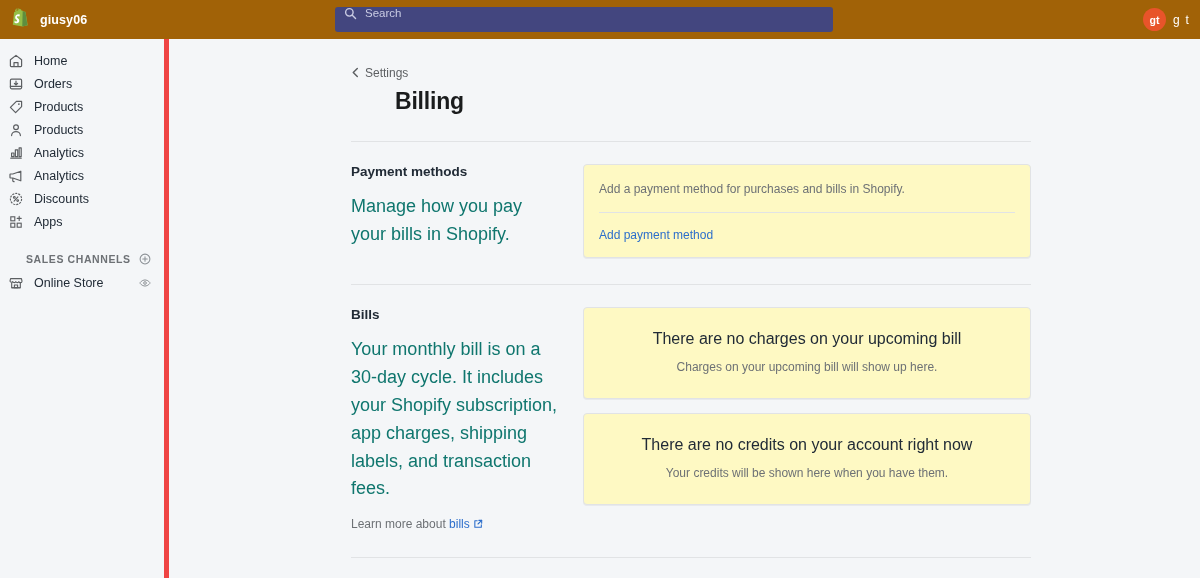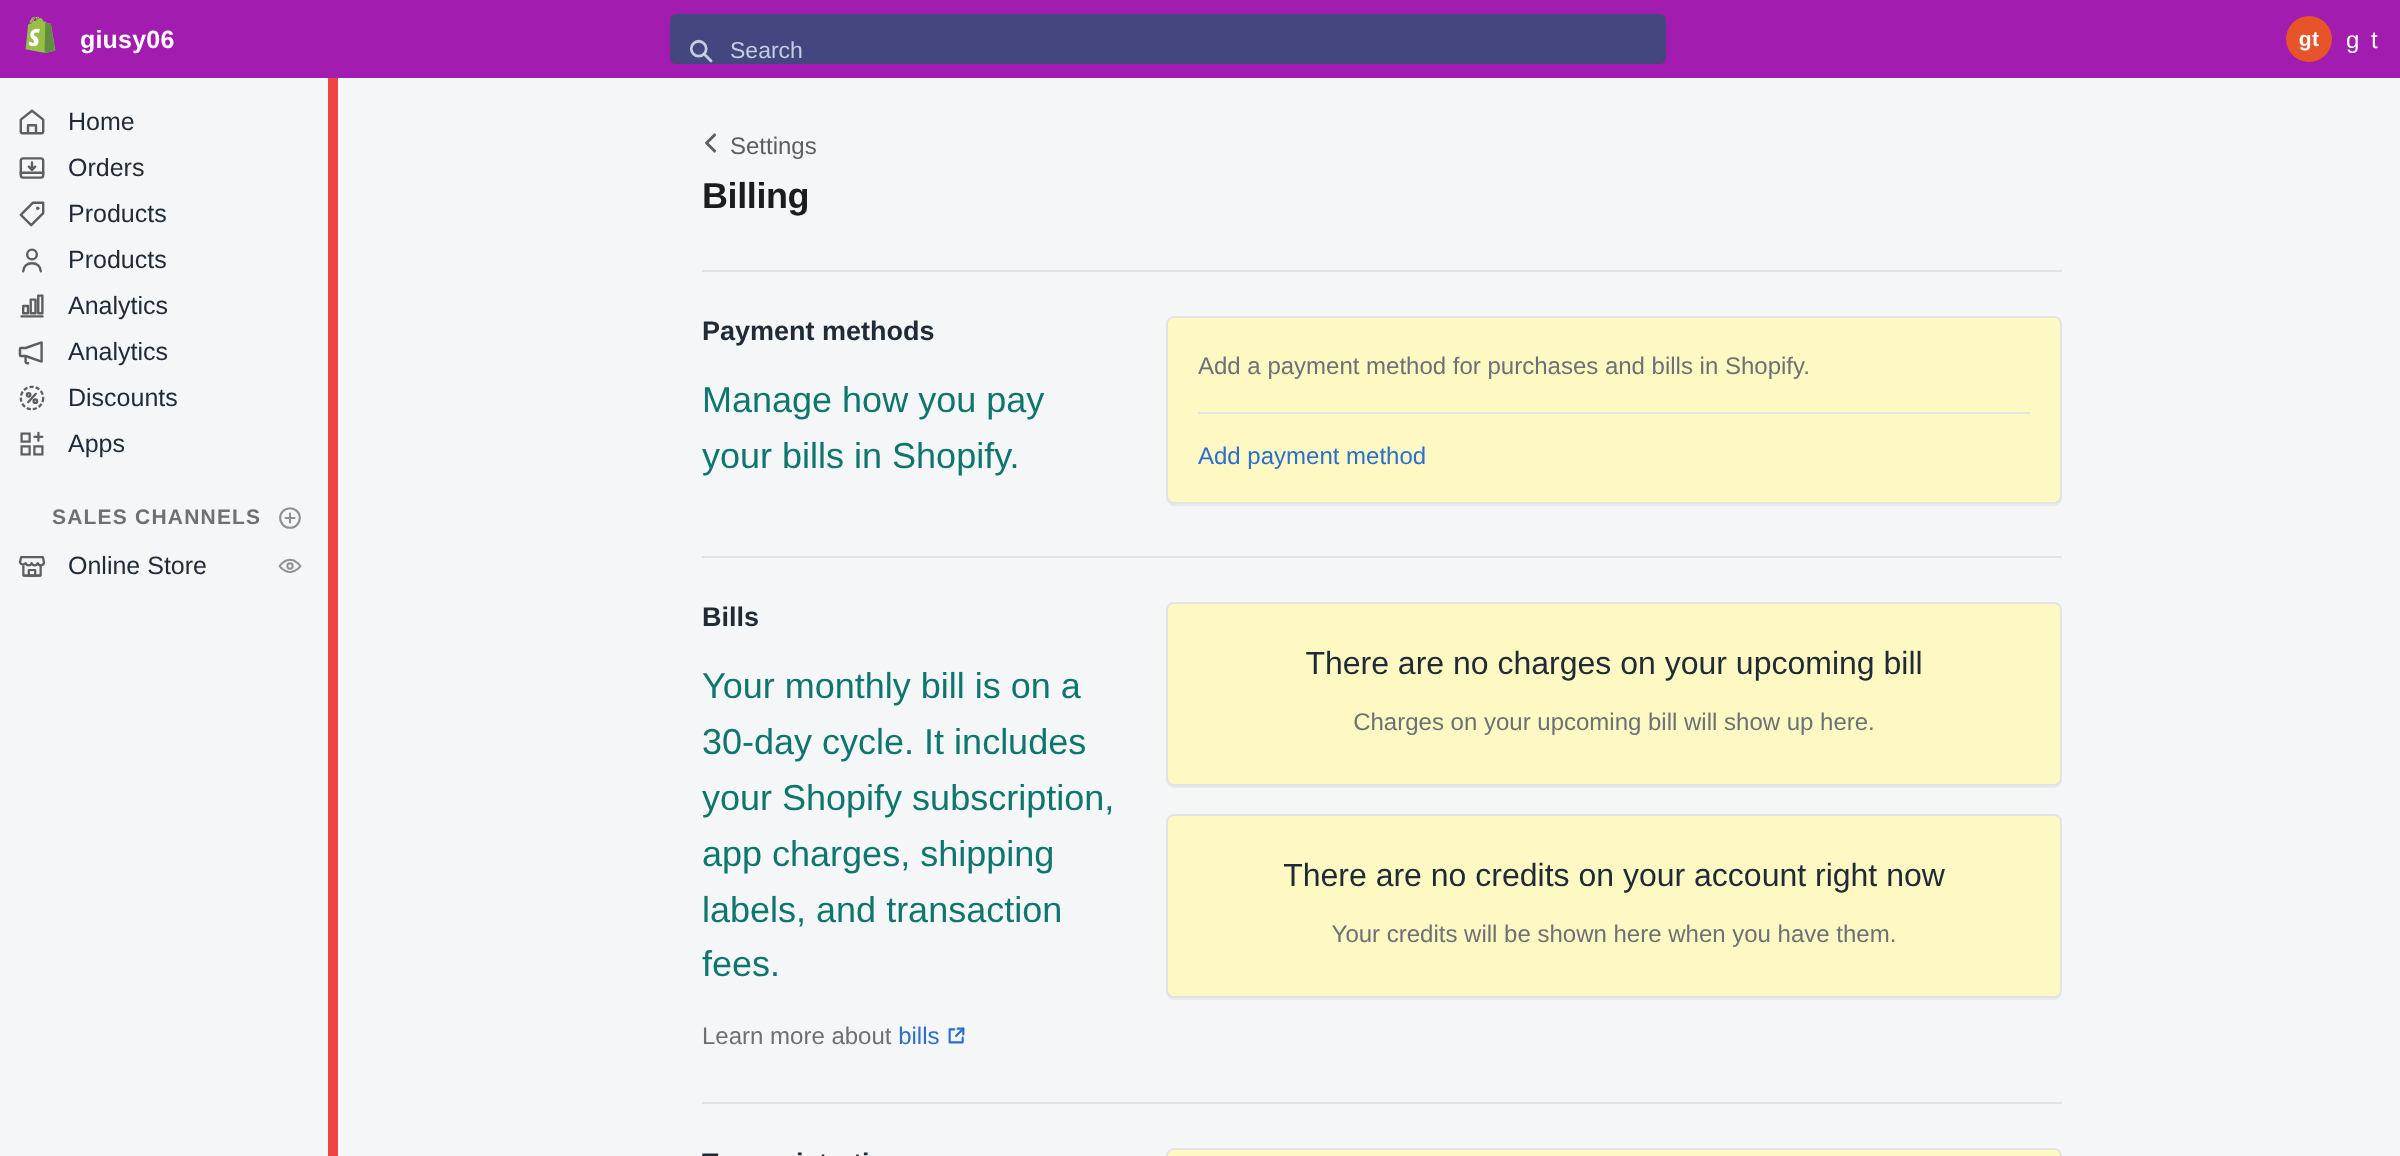--- a/index.html
+++ b/index.html
@@ -8,30 +8,30 @@
     font-family: "Liberation Sans", sans-serif;
     background: #f4f6f8;
     color: #212b36;
     overflow: hidden;
   }
   .app { position: relative; width: 1200px; height: 578px; }
 
   
   .topbar {
     position: absolute; top: 0; left: 0; width: 1200px; height: 39px;
-    background: #a21caf; display: flex; align-items: center;
+    background: #a16207; display: flex; align-items: center;
   }
   .logo-wrap { width: 40px; display: flex; justify-content: center; align-items: center; }
   .shopify-bag { width: 21px; height: 23px; display: block; }
   .store-name {
     color: #ffffff; font-size: 12.5px; font-weight: bold; letter-spacing: .1px;
   }
   .search-wrap {
     position: absolute; left: 335px; top: 7px; width: 498px; height: 25px;
-    background: #43467f; border-radius: 3px; display: flex; align-items: flex-end;
+    background: #43467f; border-radius: 3px; display: flex; align-items: flex-start;
     padding: 0 9px; cursor: text;
   }
   .search-icon { margin-right: 8px; display: flex; }
   .search-text { color: #c9cbe3; font-size: 11.5px; }
   .user-area {
     position: absolute; right: 10px; top: 0; height: 39px;
     display: flex; align-items: center; gap: 7px; cursor: pointer;
   }
   .avatar {
     width: 23px; height: 23px; border-radius: 50%; background: #e8542a;
@@ -71,21 +71,21 @@
   .main {
     position: absolute; top: 39px; left: 169px; width: 1031px; height: 573px;
     overflow: hidden;
   }
   .content { width: 680px; margin-left: 182px; padding-top: 25px; }
 
   .breadcrumb {
     display: inline-flex; align-items: center; gap: 5px; cursor: pointer; margin-bottom: 6px;
   }
   .breadcrumb-label { font-size: 12px; color: #5c5f62; }
-  .page-title { font-size: 18px; font-weight: bold; color: #1a1c1d; letter-spacing: -.2px; }
+  .page-title { font-size: 23px; font-weight: bold; color: #1a1c1d; letter-spacing: -.2px; margin-left: 44px; }
 
   .divider { height: 1px; background: #e1e3e5; margin-top: 26px; }
 
   .section { display: flex; padding-top: 22px; }
   .section-left { width: 232px; padding-right: 22px; flex: none; }
   .section-right { flex: 1; }
   .sec-heading { font-size: 13.5px; font-weight: bold; color: #212b36; margin-bottom: 14px; }
   .sec-desc { font-size: 18px; color: #0f766e; line-height: 1.55; }
   .sec-learn { font-size: 12px; color: #6d7175; margin-top: 14px; }
 

